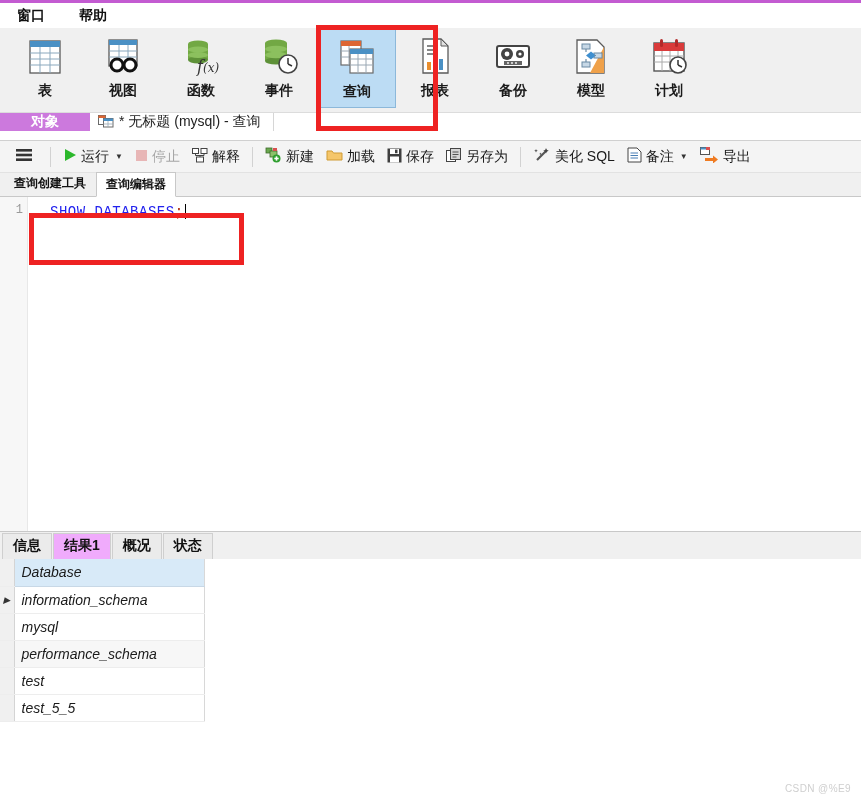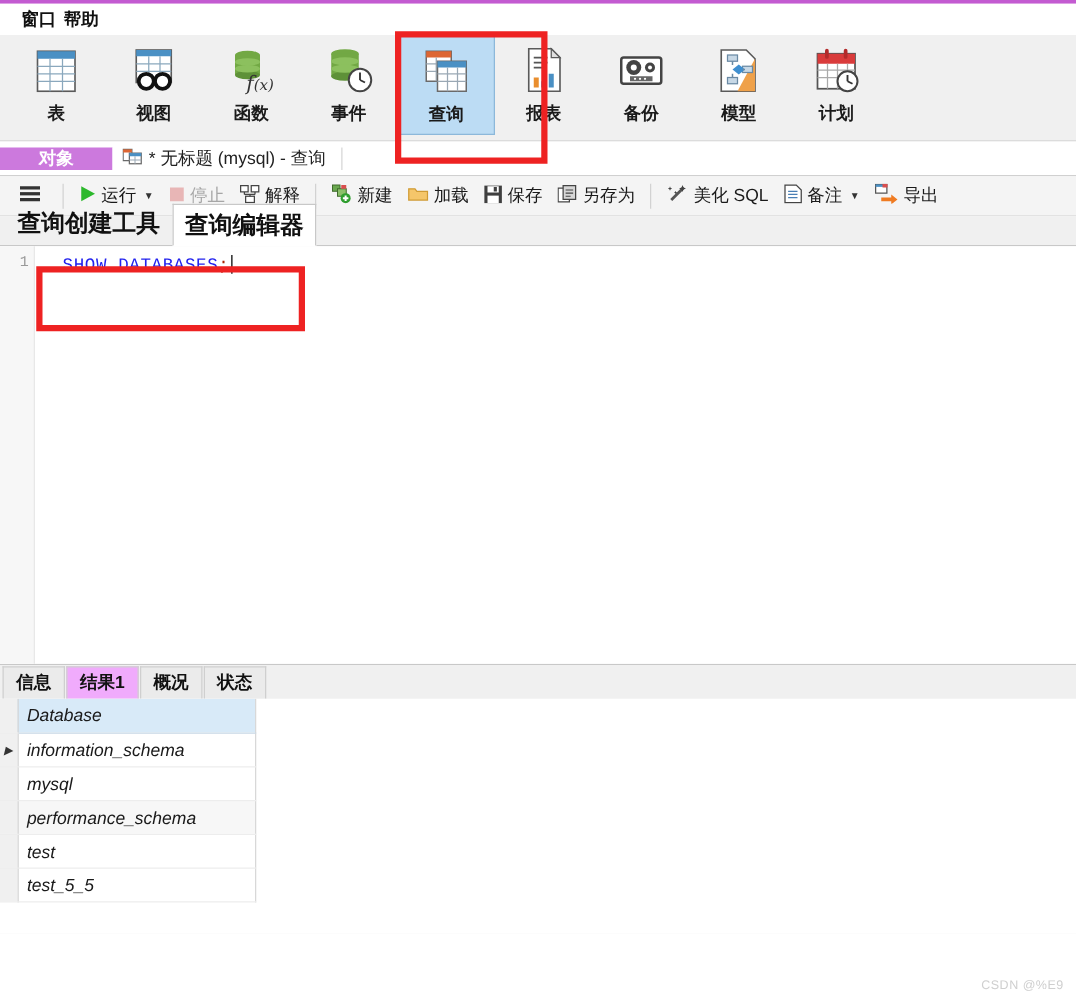--- a/index.html
+++ b/index.html
@@ -12,21 +12,21 @@
     position:relative;
   }
 
   
   .top-border { height:3px; background:#c35bd1; width:100%; }
 
   
   .menubar {
     height:25px; background:#ffffff;
     display:flex; align-items:center;
-    padding-left:14px; 
+    padding-left:14px; gap:28px;
   }
   .menubar .menu-item {
     font-size:14px; color:#111; font-weight:bold;
     cursor:default; padding:1px 3px;
   }
 
   
   .ribbon {
     height:85px; background:#f0f0f0;
     display:flex; align-items:flex-start;
@@ -47,21 +47,21 @@
     width:48px; height:48px;
     display:flex; align-items:center; justify-content:center;
   }
   .ribbon-label {
     font-size:14px; color:#1a1a1a; margin-top:2px; font-weight:bold;
   }
 
   
   .tabstrip {
     height:28px; background:#ffffff;
-    display:flex; align-items:center;
+    display:flex; align-items:flex-start;
     border-bottom:1px solid #d0d0d0;
   }
   .tab-object {
     background:#cc79dd; color:#ffffff;
     font-size:14px; font-weight:bold;
     display:flex; align-items:center; justify-content:center;
     width:90px; cursor:default;
   }
   .tab-doc {
     display:flex; align-items:center; gap:5px;
@@ -87,21 +87,21 @@
   .caret { font-size:8px; color:#333; margin-left:2px; }
 
   
   .subtabs {
     height:24px; background:#f0f0f0;
     display:flex; align-items:flex-end;
     padding-left:4px;
     border-bottom:1px solid #c8c8c8;
   }
   .subtab {
-    font-size:19px; color:#111; font-weight:bold;
+    font-size:12px; color:#111; font-weight:bold;
     padding:3px 9px 3px 9px; cursor:default;
     border:1px solid transparent;
   }
   .subtab.active {
     background:#ffffff;
     border:1px solid #c8c8c8;
     border-bottom:1px solid #ffffff;
     margin-bottom:-1px;
   }
 

